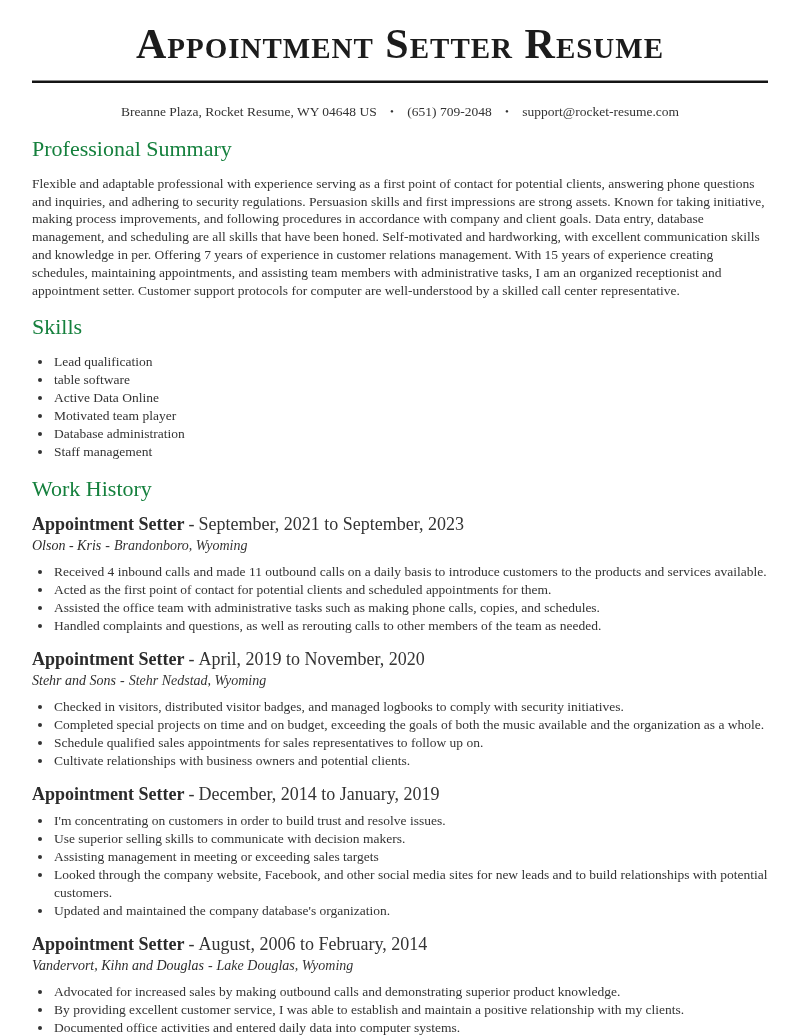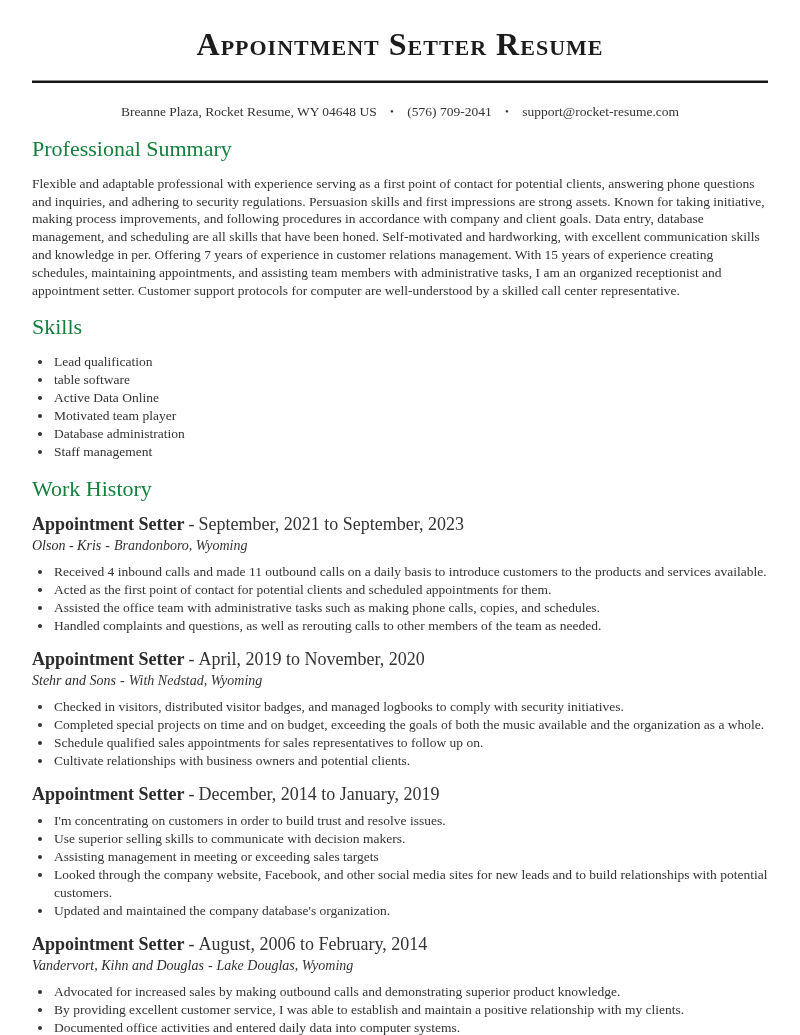--- a/index.html
+++ b/index.html
@@ -12,21 +12,21 @@
     font-size: 13.5px;
     line-height: 1.32;
     color: #333333;
   }
   .page {
     padding: 24px 32px 0 32px;
   }
   
   h1.resume-title {
     text-align: center;
-    font-size: 32px;
+    font-size: 42px;
     line-height: 40px;
     font-weight: 700;
     font-variant: small-caps;
     letter-spacing: 1px;
     color: #1c1c1c;
     margin-bottom: 16px;
   }
   .double-rule {
     height: 2px;
     border-top: 1px solid #8c8c8c;
@@ -102,21 +102,21 @@
 
 <div class="page">
 
   <h1 class="resume-title">Appointment Setter Resume</h1>
 
   <div class="double-rule"></div>
 
   <div class="contact-line">
     <span>Breanne Plaza, Rocket Resume, WY 04648 US</span>
     <span class="dot-sep">•</span>
-    <span>(576) 709-2041</span>
+    <span>(651) 709-2048</span>
     <span class="dot-sep">•</span>
     <span>support@rocket-resume.com</span>
   </div>
 
   <section>
     <h2 class="section-heading">Professional Summary</h2>
     <p class="summary-text">Flexible and adaptable professional with experience serving as a first point of contact for potential clients, answering phone questions and inquiries, and adhering to security regulations. Persuasion skills and first impressions are strong assets. Known for taking initiative, making process improvements, and following procedures in accordance with company and client goals. Data entry, database management, and scheduling are all skills that have been honed. Self-motivated and hardworking, with excellent communication skills and knowledge in per. Offering 7 years of experience in customer relations management. With 15 years of experience creating schedules, maintaining appointments, and assisting team members with administrative tasks, I am an organized receptionist and appointment setter. Customer support protocols for computer are well-understood by a skilled call center representative.</p>
   </section>
 
   <section>
@@ -151,21 +151,21 @@
           <li>Assisted the office team with administrative tasks such as making phone calls, copies, and schedules.</li>
           <li>Handled complaints and questions, as well as rerouting calls to other members of the team as needed.</li>
         </ul>
     </div>
 
     <div class="job">
       <p class="job-title-line">
         <span class="job-title">Appointment Setter</span><span class="sep">-</span><span>April, 2019 to November, 2020</span>
       </p>
       <p class="job-company-line">
-        <span class="job-company">Stehr and Sons</span><span class="sep">-</span><span>With Nedstad, Wyoming</span>
+        <span class="job-company">Stehr and Sons</span><span class="sep">-</span><span>Stehr Nedstad, Wyoming</span>
       </p>
       <ul>
           <li>Checked in visitors, distributed visitor badges, and managed logbooks to comply with security initiatives.</li>
           <li>Completed special projects on time and on budget, exceeding the goals of both the music available and the organization as a whole.</li>
           <li>Schedule qualified sales appointments for sales representatives to follow up on.</li>
           <li>Cultivate relationships with business owners and potential clients.</li>
         </ul>
     </div>
 
     <div class="job">

